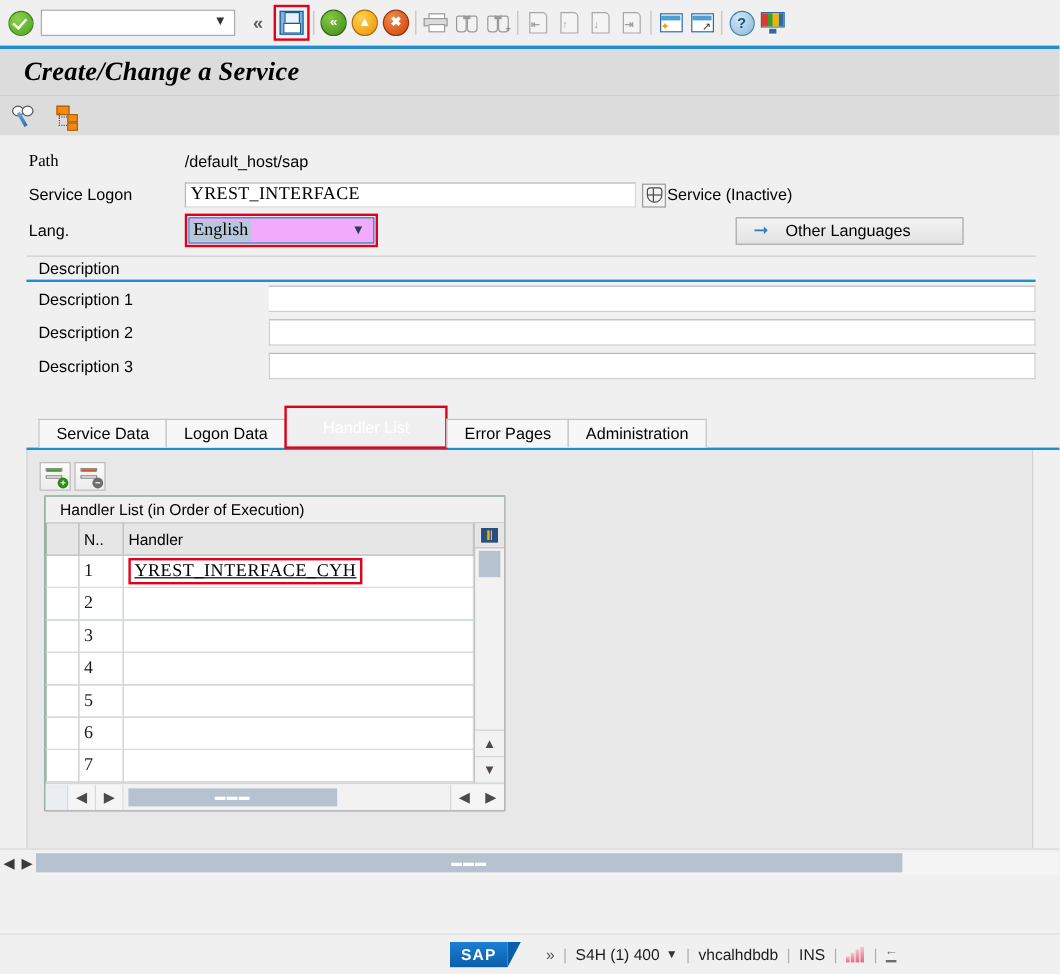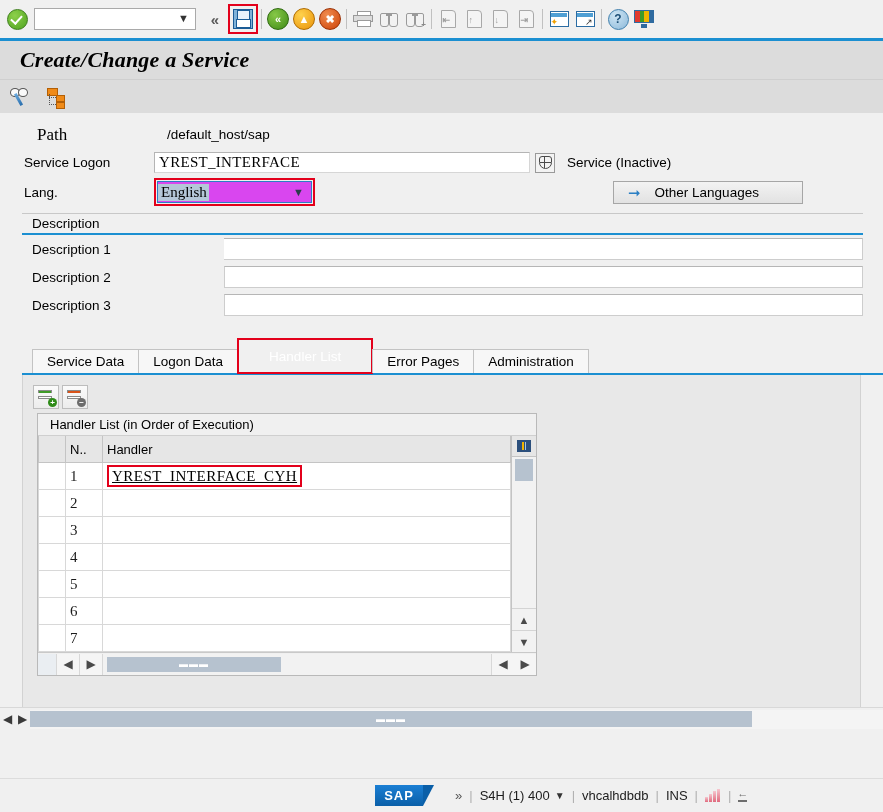--- a/index.html
+++ b/index.html
@@ -185,22 +185,21 @@
   
   .form-area { padding: 8px 0 0 0; }
   .frow {
     display: flex; align-items: center;
     height: 27px;
     padding-left: 24px;
   }
   .flabel { width: 130px; flex: 0 0 130px; font-size: 13.5px; }
   .flabel.serif {
     font-family: "Liberation Serif", serif;
-    font-size: 17px;
-    margin-left: 13px;
+    font-size: 14px;
   }
   .fstatic { font-size: 13.5px; }
   .finput {
     height: 21px; box-sizing: border-box;
     background: #fff;
     border: 1px solid #b4b4b4;
     border-bottom-color: #d6d6d6; border-right-color:#d6d6d6;
     font-family: "Liberation Serif", serif;
     font-size: 15px;
     padding: 0 4px;
@@ -224,21 +223,21 @@
 
   .lang-wrap {
     border: 2px solid #e3001b;
     padding: 1px;
     display: inline-flex;
     box-sizing: border-box;
   }
   .lang-select {
     width: 155px; height: 22px;
     border: 1.5px solid #2a7fc4;
-    background: #d946ef;
+    background: #f0abfc;
     display: flex; align-items: center; justify-content: space-between;
     padding: 0 4px 0 0;
     box-sizing: border-box;
     font-family: "Liberation Serif", serif;
     font-size: 15px;
   }
   .lang-select .val {
     background: #b5c7d8; padding: 0 2px 0 3px;
   }
   .lang-select .chev { font-size: 11px; color: #2a3d4d; padding-right:3px;}
@@ -359,21 +358,21 @@
     position:absolute; right:-3px; bottom:-3px; width:9px; height:9px; border-radius:50%;
     display:flex; align-items:center; justify-content:center;
     font-size:8px; font-weight:bold; color:#fff; line-height:1;
   }
   .rowico .badge.g { background:#2e8b18; }
   .rowico .badge.d { background:#6d6d6d; }
 
   
   .tbl-wrap {
     margin: 4px 0 0 14px;
-    width: 500px;
+    width: 384px;
     border: 1px solid #b9b9b9;
     background: #15803d;
     box-sizing: border-box;
   }
   .tbl-caption {
     font-size: 13px;
     padding: 3px 0 3px 12px;
     background: #f0f0f0;
     border-bottom: 1px solid #cfcfcf;
   }
@@ -672,21 +671,21 @@
       <div class="flabel serif">Path</div>
       <div class="fstatic">/default_host/sap</div>
     </div>
 
     <div class="frow" style="height:29px;">
       <div class="flabel">Service Logon</div>
       <div class="finput svc-name-input">YREST_INTERFACE</div>
       <div class="globe-btn">
         <div class="globe"></div>
       </div>
-      <div class="fstatic" style="margin-left:12px;">Service (Inactive)</div>
+      <div class="fstatic" style="margin-left:1px;">Service (Inactive)</div>
     </div>
 
     <div class="frow" style="height:30px;">
       <div class="flabel">Lang.</div>
       <div class="lang-wrap">
         <div class="lang-select">
           <span class="val">English</span>
           <span class="chev">▼</span>
         </div>
       </div>

